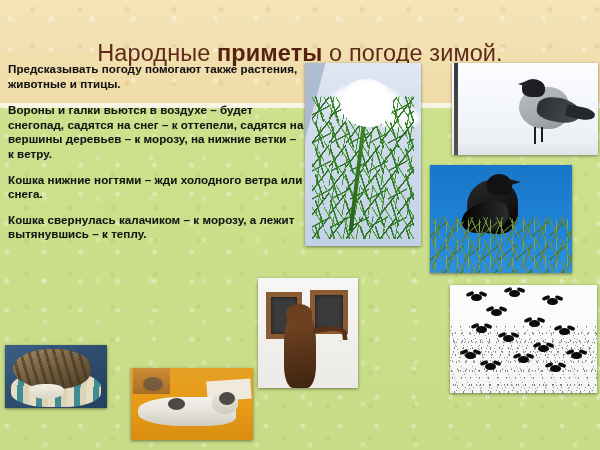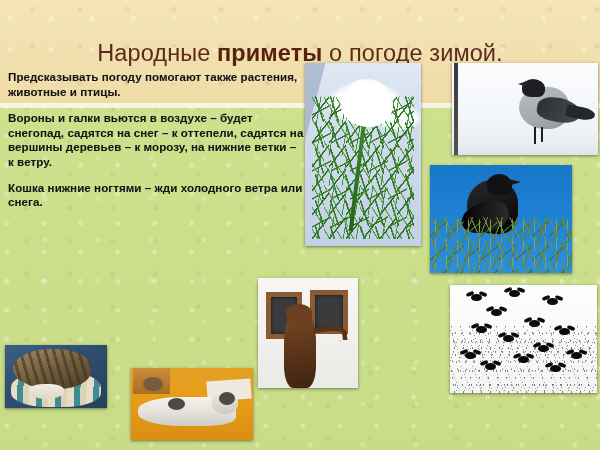--- a/index.html
+++ b/index.html
@@ -45,21 +45,21 @@
 
   
   #text-column{
     position:absolute;left:8px;top:62px;width:296px;
   }
   .para{
     font-size:11.6px;
     line-height:14.6px;
     font-weight:bold;
     color:#131313;
-    margin:8px 0 11px 0;
+    margin:0 0 11px 0;
     letter-spacing:.05px;
     text-shadow:0 0 1px rgba(0,0,0,.12);
   }
   .para.p2{margin-top:12px;}
 
   
   .photo{
     position:absolute;
     overflow:hidden;
     box-shadow:0 1px 3px rgba(0,0,0,.45);
@@ -290,20 +290,21 @@
 
   <div id="header-band"></div>
   <div id="header-underline"></div>
 
   <h1 id="page-title"><span class="thin">Народные </span><b>приметы</b><span class="thin"> о погоде зимой.</span></h1>
 
   <div id="text-column">
     <p class="para p0">Предсказывать погоду помогают также растения, животные и птицы.</p>
     <p class="para p2">Вороны и галки вьются в воздухе – будет снегопад, садятся на снег – к оттепели, садятся на вершины деревьев – к морозу, на нижние ветки – к ветру.</p>
     <p class="para p3">Кошка нижние ногтями – жди холодного ветра или снега.</p>
+    <p class="para p4">Кошка свернулась калачиком – к морозу, а лежит вытянувшись – к теплу.</p>
   </div>
 
   <div class="photo" id="photo-spruce">
     <div class="inner">
       <div class="needles"></div>
       <div class="stem"></div>
       <div class="snowcap"></div>
     </div>
   </div>
 

